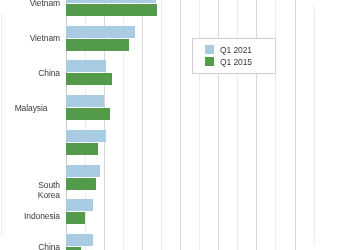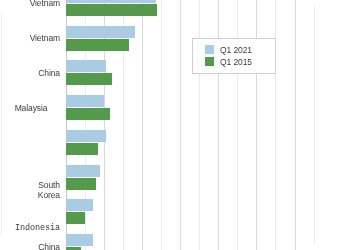--- a/index.html
+++ b/index.html
@@ -137,21 +137,21 @@
   <div class="frame-edge left"></div>
   <div class="frame-edge right"></div>
 
   <div id="labels-layer">
       <div class="cat-label" style="white-space: pre-line; top: 12.375px;">Vietnam</div>
       <div class="cat-label" style="white-space: pre-line; top: 47.125px;">Vietnam</div>
       <div class="cat-label" style="white-space: pre-line; top: 81.875px;">China</div>
       <div class="cat-label" style="white-space: pre-line; top: 116.625px; text-align: center;">Malaysia</div>
       <div class="cat-label" style="white-space: pre-line; top: 194px;">South
 Korea</div>
-      <div class="cat-label" style="white-space: pre-line; top: 237px; font-family: Liberation Mono, monospace;">Indonesia</div>
+      <div class="cat-label" style="white-space: pre-line; top: 225px;">Indonesia</div>
       <div class="cat-label" style="white-space: pre-line; top: 255.625px;">China</div>
     </div>
 
   <div id="plot-area">
     <div class="axis-line"></div>
     <div id="gridlines-layer">
         <div class="gridline faint" style="left: 19px;"></div>
         <div class="gridline" style="left: 38px;"></div>
         <div class="gridline faint" style="left: 57px;"></div>
         <div class="gridline" style="left: 76px;"></div>

